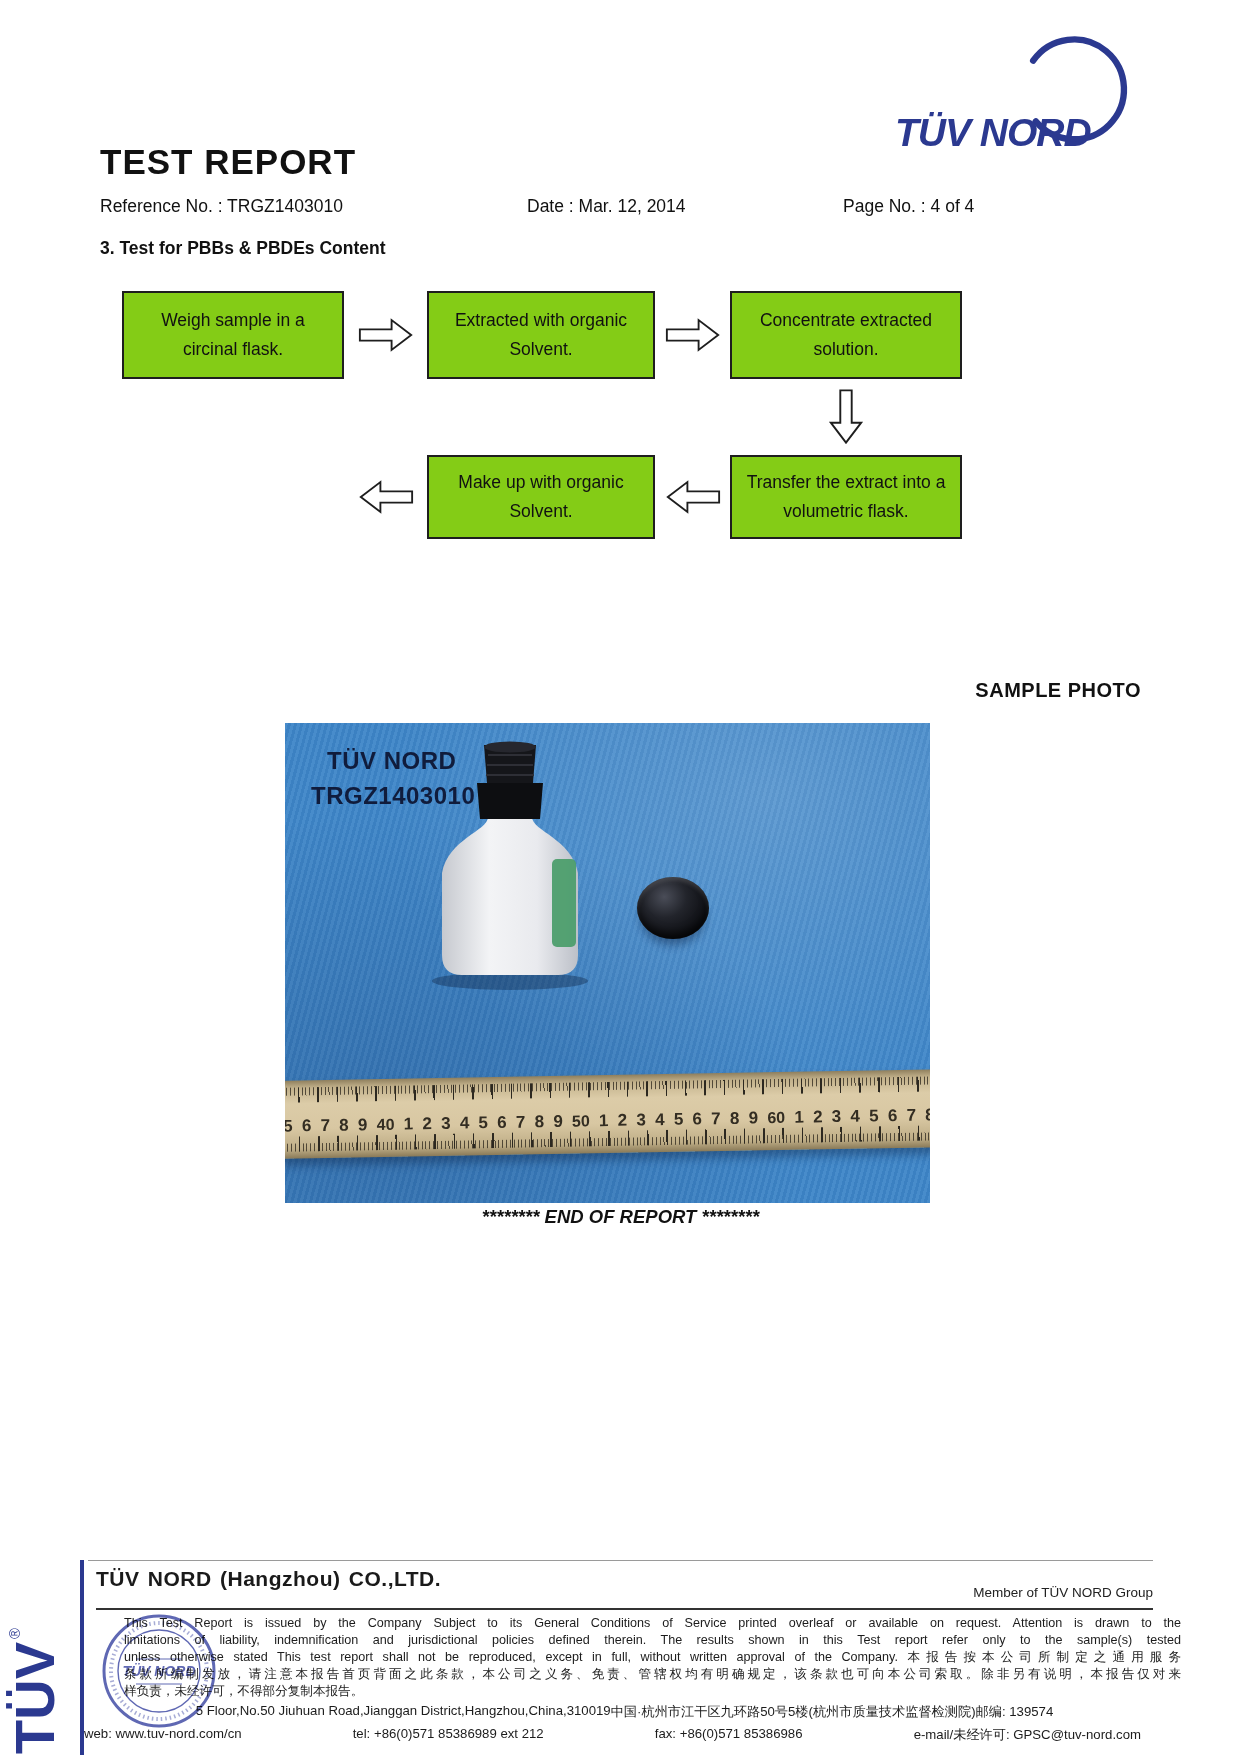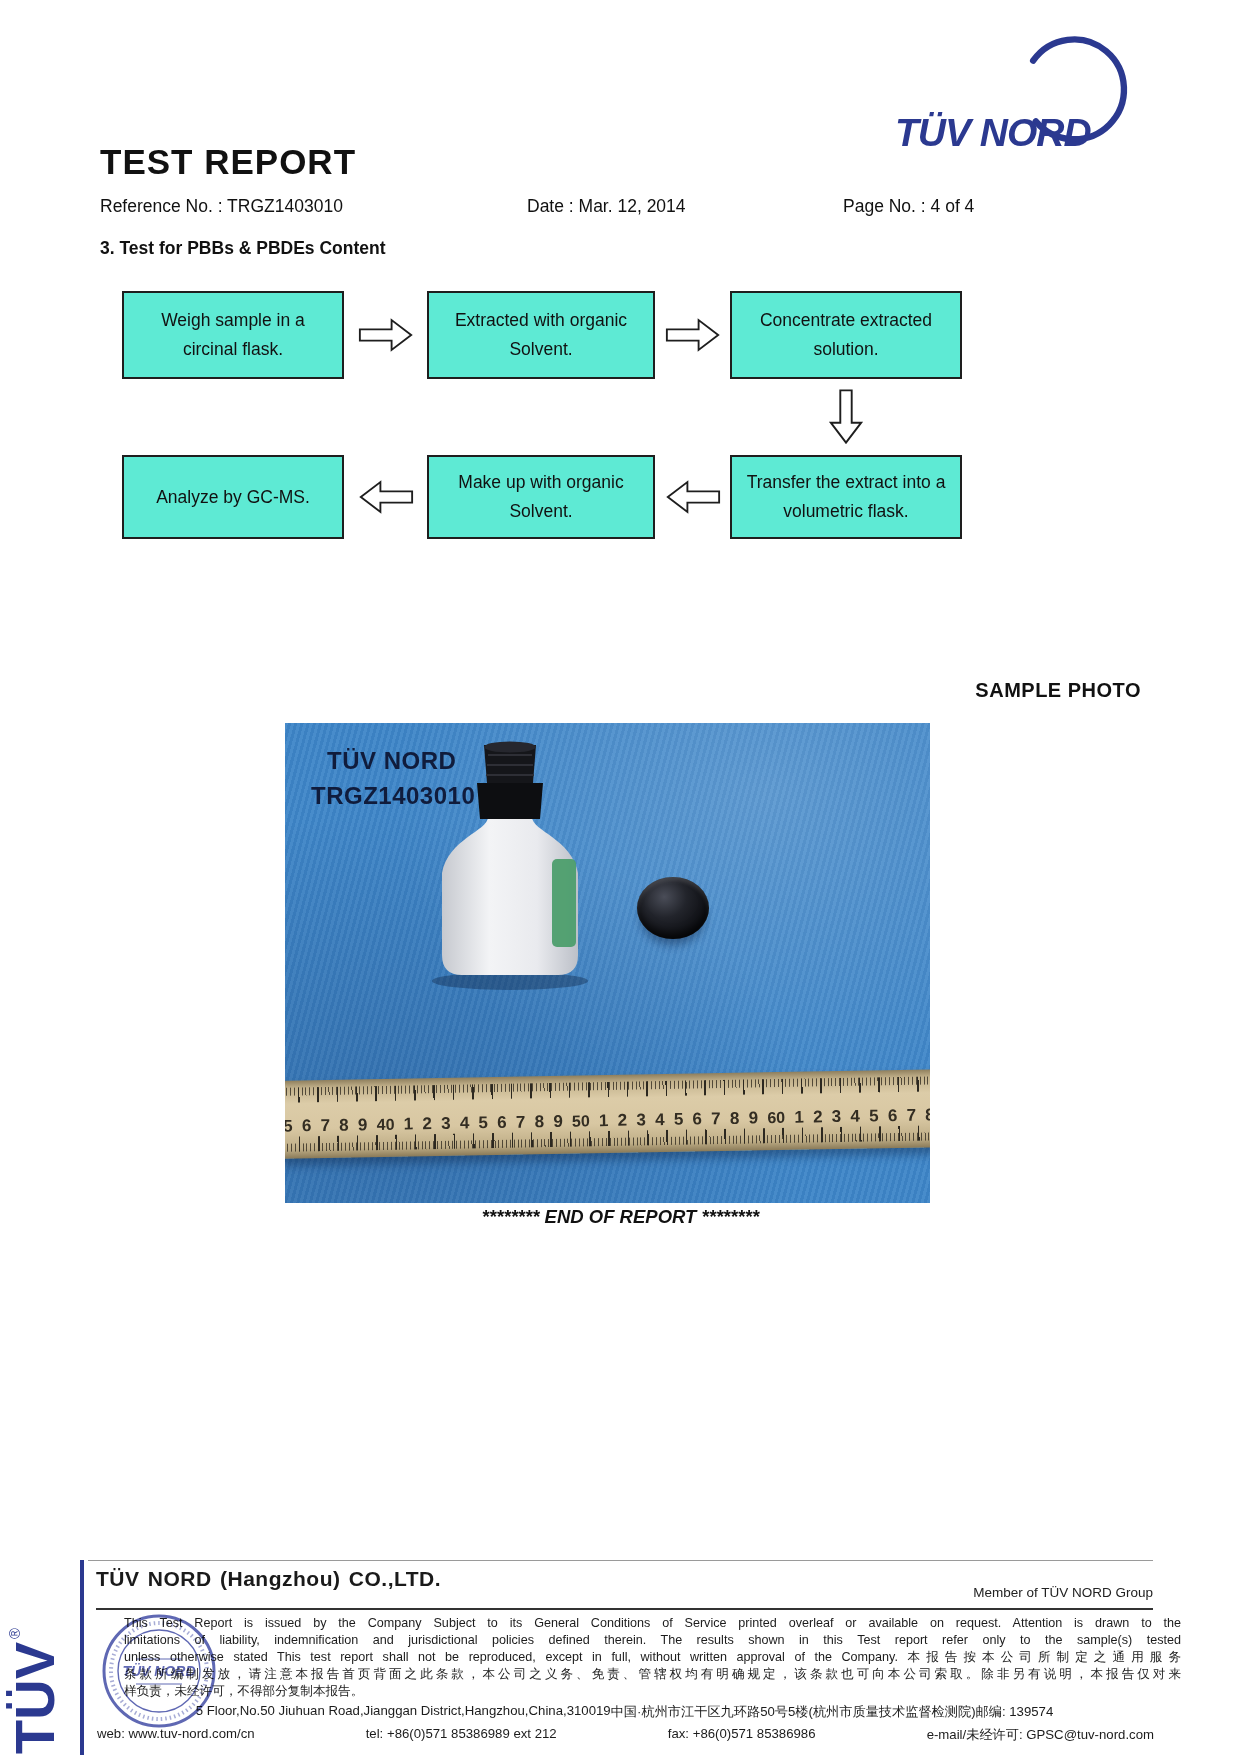--- a/index.html
+++ b/index.html
@@ -19,21 +19,21 @@
   .meta .ref{left:0;}
   .meta .date{left:427px;}
   .meta .pageno{left:743px;}
 
   .section-heading{position:absolute;left:100px;top:238px;font-size:17.5px;font-weight:700;}
 
   
   .flowchart{position:absolute;left:122px;top:291px;display:grid;
              grid-template-columns:222px 83px 228px 75px 232px;
              grid-template-rows:88px 76px 84px;}
-  .fbox{border:2px solid #1e1e1e;background:#5eead4;display:flex;align-items:center;justify-content:center;
+  .fbox{border:2px solid #1e1e1e;background:#84cc16;display:flex;align-items:center;justify-content:center;
         text-align:center;font-size:17.5px;line-height:29px;padding:12px 14px;box-sizing:border-box;}
   .farr{display:flex;align-items:center;justify-content:center;}
   .farr svg{width:56px;height:38px;}
   .darr{display:flex;align-items:center;justify-content:center;}
   .darr svg{width:38px;height:58px;}
   .arrow-shape{fill:#fff;stroke:#1e1e1e;stroke-width:2;stroke-linejoin:miter;}
 
   
   .sample-heading{position:absolute;left:100px;top:679px;width:1041px;text-align:right;
                   font-size:20px;font-weight:700;letter-spacing:.5px;}
@@ -74,21 +74,21 @@
   .footer-topline{position:absolute;left:88px;top:1560px;width:1065px;height:1px;background:#9a9a9a;}
   .blue-bar{position:absolute;left:80px;top:1560px;width:4px;height:195px;background:#2b3990;}
   .company{position:absolute;left:96px;top:1567px;font-size:21px;font-weight:700;
            letter-spacing:.5px;word-spacing:2px;color:#1a1a1a;}
   .member{position:absolute;right:88px;top:1585px;font-size:13.5px;color:#222;}
   .company-rule{position:absolute;left:96px;top:1608px;width:1057px;height:2px;background:#333;}
   .legal{position:absolute;left:96px;top:1615px;width:1057px;font-size:12.6px;line-height:16.9px;color:#1c1c1c;margin-left:28px;}
   .legal .jl{text-align:justify;text-align-last:justify;}
   .addr{position:absolute;left:96px;top:1703px;width:1057px;display:flex;justify-content:center;
         font-size:13.2px;color:#1c1c1c;}
-  .contact{position:absolute;left:97px;top:1726px;width:1057px;display:flex;justify-content:space-between;
+  .contact{position:absolute;left:84px;top:1726px;width:1057px;display:flex;justify-content:space-between;
            font-size:13.2px;color:#1c1c1c;gap:39px;}
   .side-logo{position:absolute;left:-51px;top:1636px;width:170px;height:66px;transform:rotate(-90deg);
              font-size:56px;font-weight:700;color:#2b3990;display:flex;align-items:center;white-space:nowrap;}
   .side-logo .reg{font-size:15px;margin-left:3px;align-self:flex-start;margin-top:5px;font-weight:400;}
   .stamp{position:absolute;left:100px;top:1612px;width:118px;height:118px;opacity:.8;mix-blend-mode:multiply;}
 </style>
 </head>
 <body>
 
 <div class="page">
@@ -129,23 +129,20 @@
     <div class="fbox" style="grid-area:1/5">
       <span>Concentrate extracted solution.</span>
     </div>
 
     <div class="darr" style="grid-area:2/5">
       <svg viewBox="0 0 40 60">
           <polygon class="arrow-shape" points="14,2 26,2 26,36 36,36 20,57 4,36 14,36"></polygon>
         </svg>
     </div>
 
-    <div class="fbox" style="grid-area:3/1">
-      <span>Analyze by GC-MS.</span>
-    </div>
     <div class="farr" style="grid-area:3/2">
       <svg viewBox="0 0 60 40">
           <polygon class="arrow-shape" points="58,14 24,14 24,4 3,20 24,36 24,26 58,26"></polygon>
         </svg>
     </div>
     <div class="fbox" style="grid-area:3/3">
       <span>Make up with organic Solvent.</span>
     </div>
     <div class="farr" style="grid-area:3/4">
       <svg viewBox="0 0 60 40">

